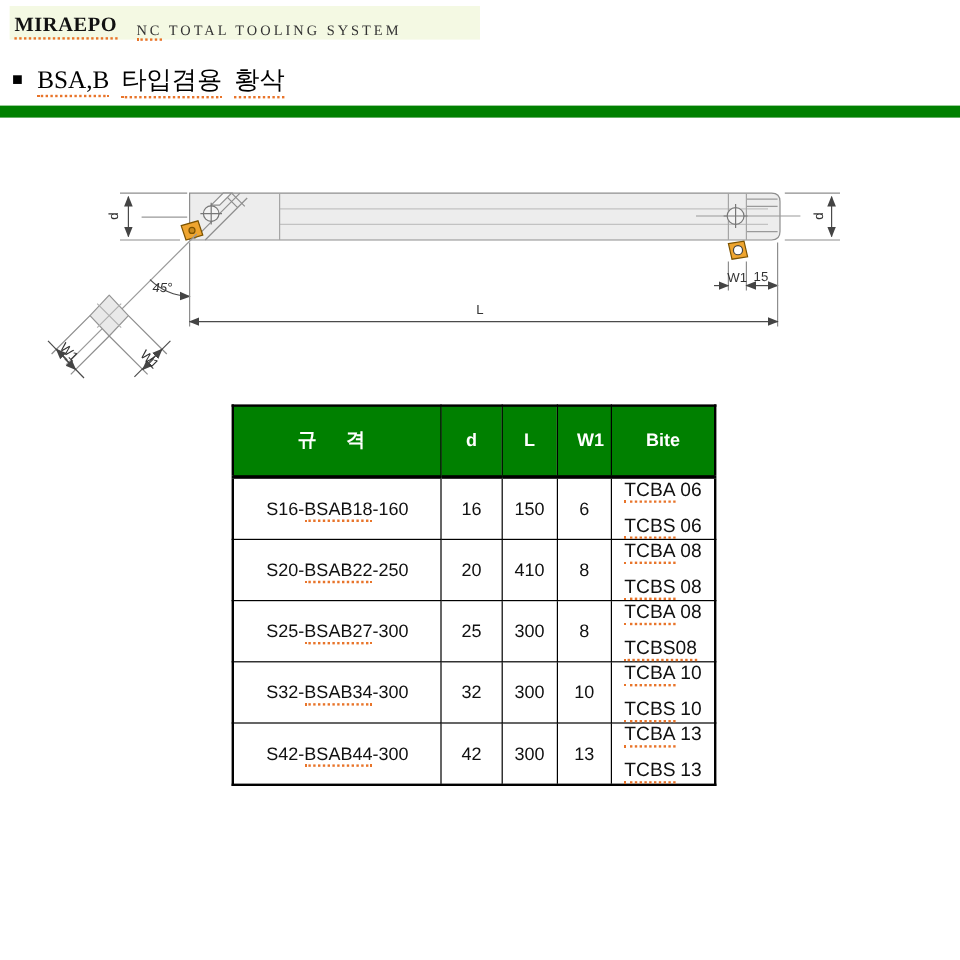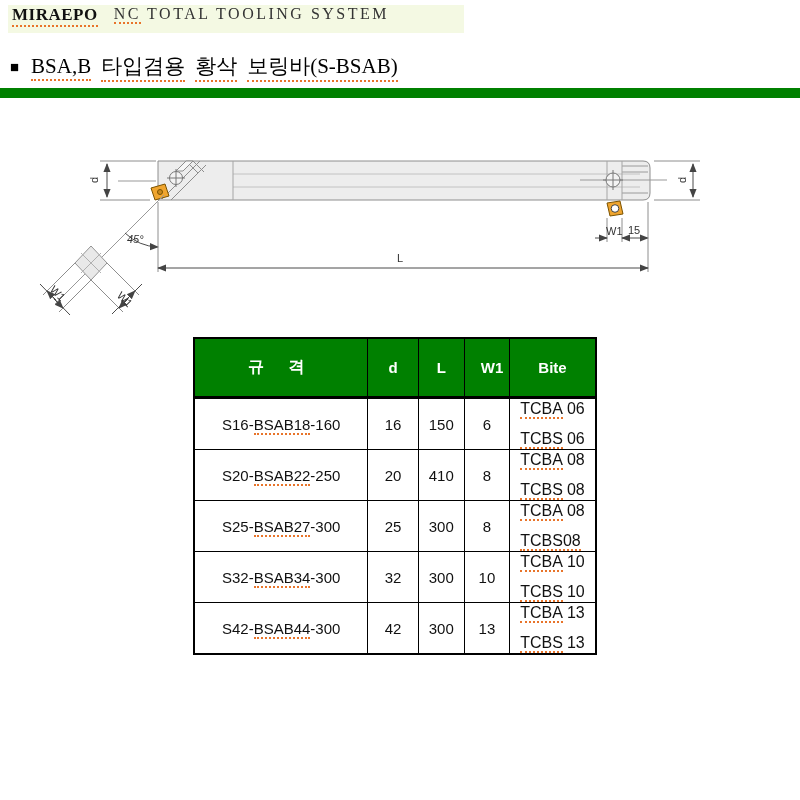--- a/index.html
+++ b/index.html
@@ -4,30 +4,30 @@
 <style>
   html,body { margin:0; padding:0; }
   body {
     width:800px; height:800px; position:relative; background:#ffffff;
     font-family:"Liberation Sans", sans-serif; overflow:hidden;
   }
   .abs { position:absolute; }
 
   
   .brand-band {
-    left:8px; top:5px; width:456px; height:28px;
-    background:#f4f9e3; display:flex; align-items:flex-start;
+    left:8px; top:5px; width:392px; height:28px;
+    background:#f4f9e3; display:flex; align-items:flex-end;
     padding-left:4px; box-sizing:border-box;
   }
   .brand-name {
     font-family:"Liberation Serif", serif; font-size:17px; font-weight:bold;
     color:#111; letter-spacing:0.5px;
   }
   .brand-tagline {
-    font-family:"Liberation Serif", serif; font-size:16px; color:#333;
+    font-family:"Liberation Serif", serif; font-size:12px; color:#333;
     letter-spacing:2.5px; margin-left:16px;
   }
 
   
   .sq { border-bottom:2px dotted #e8742a; }
 
   
   .page-title {
     left:10px; top:52px; width:780px;
     font-family:"Liberation Serif", serif; font-size:21px; color:#000;
@@ -70,21 +70,20 @@
 <div class="abs brand-band">
   <span class="brand-name sq">MIRAEPO</span>
   <span class="brand-tagline"><span class="sq">NC</span><span> TOTAL TOOLING SYSTEM</span></span>
 </div>
 
 <div class="abs page-title">
   <span class="title-bullet">■</span>
   <span class="title-part sq">BSA,B</span>
   <span class="title-part sq">타입겸용</span>
   <span class="title-part sq">황삭</span>
-  <span class="title-part sq">보링바(S-BSAB)</span>
 </div>
 
 <div class="abs green-divider"></div>
 
 <svg class="abs diagram" width="800" height="210" viewBox="0 0 800 210">
   <defs>
     <marker id="ar" viewBox="0 0 10 10" refX="9" refY="5" markerWidth="9" markerHeight="9" orient="auto-start-reverse">
       <path d="M0 1 L10 5 L0 9 Z" fill="#444"></path>
     </marker>
   </defs>

